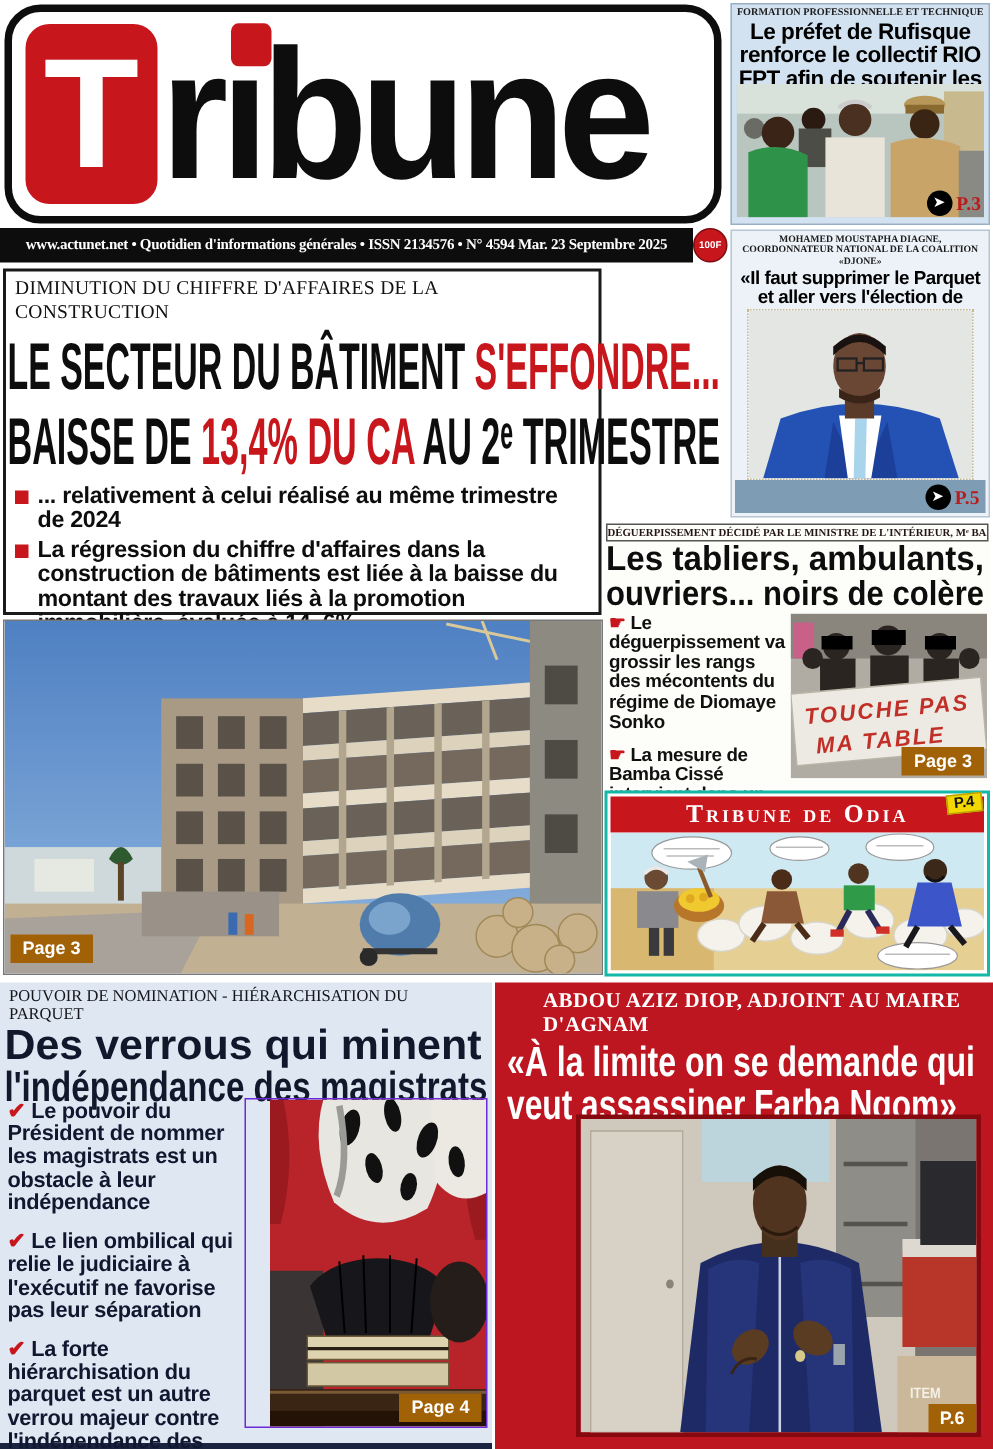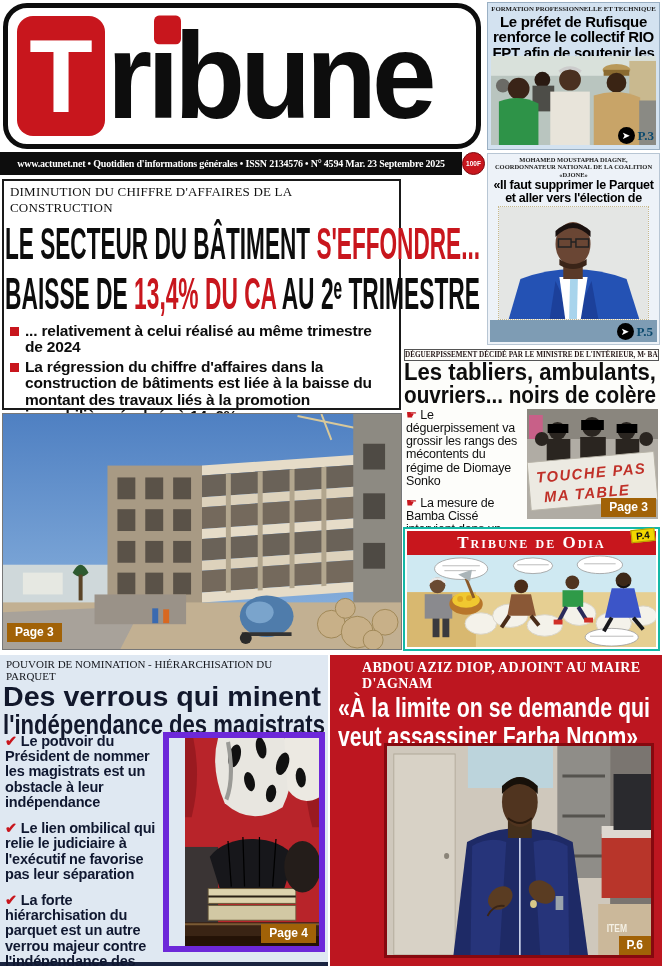--- a/index.html
+++ b/index.html
@@ -30,63 +30,63 @@
   .tr-kicker{font-family:"Liberation Serif",serif;font-size:6.8px;font-weight:bold;text-align:center;
              padding:2px 2px 0;color:#1c1c1c;line-height:1.15;}
   .tr-head{font-size:15px;font-weight:bold;text-align:center;line-height:1.03;color:#000;
            letter-spacing:-0.3px;padding:1px 2px 0;}
   .tr-photo1{position:absolute;left:3px;right:3px;top:53px;bottom:4px;overflow:hidden;}
   .tr-photo2{position:absolute;left:10px;right:10px;top:52px;height:112px;overflow:hidden;border:1px dotted #c8b88a;}
   .tr-strip{position:absolute;left:2px;right:2px;bottom:2px;height:22px;background:#7e9cb4;}
   .page-badge{position:absolute;display:flex;align-items:center;gap:3px;}
   .badge-circle{width:17px;height:17px;border-radius:50%;background:#000;color:#fff;display:flex;
                 align-items:center;justify-content:center;font-size:10px;line-height:1;}
-  .badge-text{color:#0c4a6e;font-weight:bold;font-size:13px;font-family:"Liberation Serif",serif;}
+  .badge-text{color:#b91c1c;font-weight:bold;font-size:13px;font-family:"Liberation Serif",serif;}
 
   
   .lead-box{position:absolute;left:2px;top:179px;width:399px;height:231px;border:2px solid #1a1a1a;
             background:#fff;box-sizing:border-box;}
   .lead-kicker{font-family:"Liberation Serif",serif;font-size:13px;color:#111;padding:3px 6px 0;letter-spacing:0.2px;}
   .lead-bullets{padding:2px 6px 0;}
   .lead-bullet{display:flex;gap:6px;font-weight:bold;font-size:15.5px;letter-spacing:-0.2px;
                line-height:1.06;color:#0d0d0d;margin-top:3px;}
   .sq{width:9px;height:9px;background:#c8161d;margin-top:4px;flex:none;}
 
   .lead-photo{position:absolute;left:2px;top:413px;width:400px;height:237px;border:1px solid #777;
               box-sizing:border-box;overflow:hidden;}
   .pg-label{position:absolute;background:#a16207;color:#fff;font-weight:bold;font-size:12px;
             padding:1px 8px;line-height:1.4;}
 
   
   .deg-box{position:absolute;left:403px;top:349px;width:257px;height:176px;background:#fdfdfa;}
   .deg-kicker{border:1px solid #555;margin:0 1px;font-family:"Liberation Serif",serif;font-weight:bold;
               font-size:7.2px;text-align:center;padding:1px 0;color:#241616;white-space:nowrap;overflow:hidden;}
   .deg-bullets{position:absolute;left:3px;top:60px;width:118px;}
-  .deg-bullet{font-size:12.5px;font-weight:normal;line-height:1.05;letter-spacing:-0.2px;margin-bottom:9px;color:#101010;}
+  .deg-bullet{font-size:12.5px;font-weight:bold;line-height:1.05;letter-spacing:-0.2px;margin-bottom:9px;color:#101010;}
   .hand{color:#c8161d;}
   .deg-photo{position:absolute;left:124px;top:60px;right:2px;height:110px;overflow:hidden;}
 
   
   .cartoon-box{position:absolute;left:403px;top:527px;width:257px;height:124px;border:2px solid #14b8a6;
                background:#fff;box-sizing:border-box;}
   .cartoon-header{height:24px;background:#c8161d;margin:2px 2px 0;display:flex;align-items:center;justify-content:center;}
   .cartoon-title{color:#fff;font-family:"Liberation Serif",serif;font-variant:small-caps;font-weight:bold;
                  font-size:17px;letter-spacing:2px;}
   .cartoon-p4{position:absolute;right:3px;top:0;background:#f2d800;color:#111;font-weight:bold;font-size:10px;
               padding:0 4px;transform:rotate(-6deg);border:1px solid #b8a000;}
   .cartoon-art{position:absolute;left:2px;right:2px;top:26px;bottom:2px;overflow:hidden;}
 
   
   .mag-box{position:absolute;left:0;top:655px;width:328px;height:311px;background:#dfe8f2;
            border-bottom:4px solid #1a2440;box-sizing:border-box;}
   .mag-kicker{font-family:"Liberation Serif",serif;font-size:11px;color:#14161c;padding:3px 6px 0;}
   .mag-bullets{position:absolute;left:5px;top:79px;width:156px;}
   .mag-bullet{font-size:14.5px;font-weight:bold;color:#101830;line-height:1.05;letter-spacing:-0.2px;margin-bottom:11px;}
   .check{color:#c8161d;}
-  .mag-photo{position:absolute;left:163px;top:77px;right:3px;bottom:10px;overflow:hidden;border:6px solid #6d28d9;padding-left:16px;}
+  .mag-photo{position:absolute;left:163px;top:77px;right:3px;bottom:10px;overflow:hidden;border:1px solid #6d28d9;padding-left:16px;}
 
   
   .int-box{position:absolute;left:330px;top:655px;width:332px;height:311px;background:#bd1620;
            box-sizing:border-box;padding:3px 8px;}
   .int-kicker{color:#fff;font-family:Liberation Serif, serif;font-weight:bold;font-size:14px;
               letter-spacing:0.3px;padding:2px 0 0;margin-left:24px;}
   .int-photo{position:absolute;left:8px;right:8px;top:88px;bottom:8px;border:3px solid #86090f;
              box-sizing:border-box;overflow:hidden;margin-left:46px;}
   svg{display:block;}
 </style>

